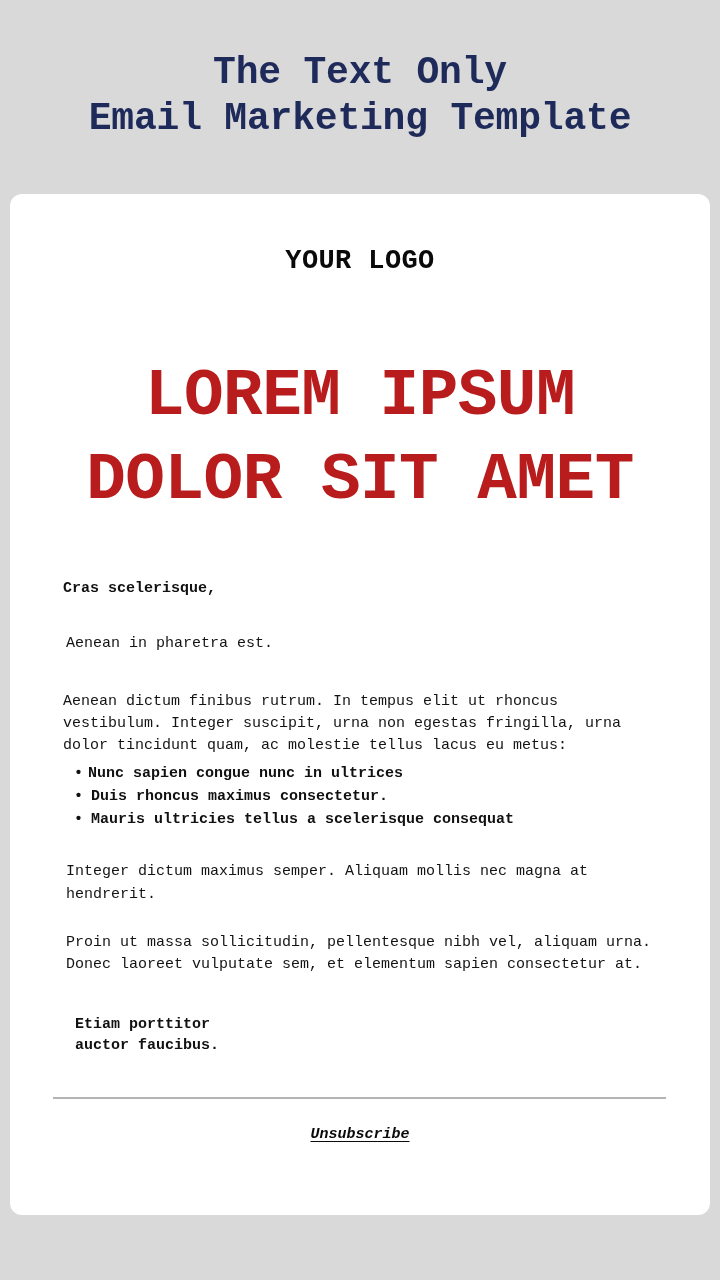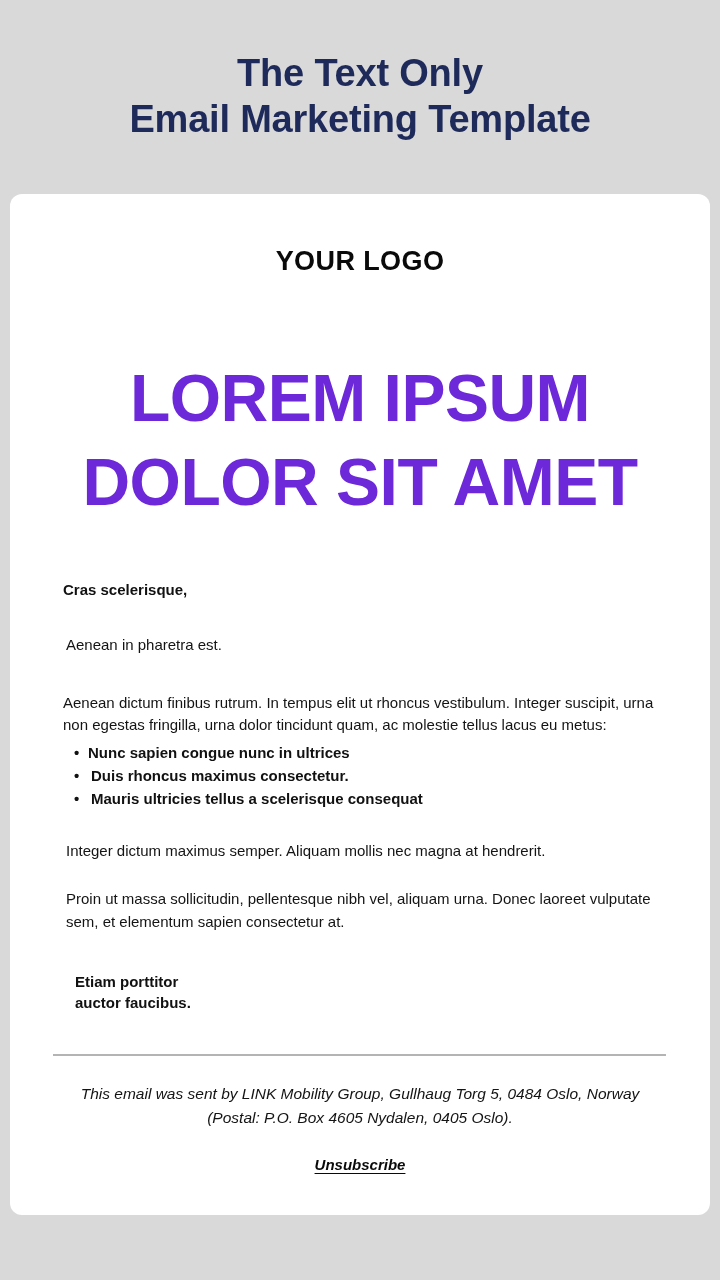--- a/index.html
+++ b/index.html
@@ -13,20 +13,21 @@
     font-family: "Liberation Sans", sans-serif;
     -webkit-font-smoothing: antialiased;
     overflow: hidden;
   }
 
   .page {
     position: relative;
     width: 720px;
     height: 1280px;
     box-sizing: border-box;
+    font-family: Liberation Mono, monospace;
   }
 
   
   .banner {
     position: absolute;
     left: 0;
     top: 0;
     width: 720px;
     height: 186px;
     background: #d9d9d9;
@@ -70,21 +71,21 @@
     color: #0a0a0a;
     letter-spacing: 0.4px;
   }
 
   .headline {
     margin: 0;
     padding: 79px 30px 0 30px;
     text-align: center;
     font-size: 66px;
     font-weight: bold;
-    color: #6d28d9;
+    color: #b91c1c;
     line-height: 1.28;
     letter-spacing: -0.5px;
     white-space: pre-line;
   }
 
   .body-block {
     padding: 54px 44px 0 43px;
     box-sizing: border-box;
   }
 
@@ -233,22 +234,19 @@
 
       <p class="para para-indent para-gap-b">Proin ut massa sollicitudin, pellentesque nibh vel, aliquam urna. Donec laoreet vulputate sem, et elementum sapien consectetur at.</p>
 
       <p class="signoff">Etiam porttitor
 auctor faucibus.</p>
 
     </div>
 
     <div class="divider"></div>
 
-    <div class="footer">
-      <p class="footer-address">This email was sent by LINK Mobility Group, Gullhaug Torg 5, 0484 Oslo, Norway (Postal: P.O. Box 4605 Nydalen, 0405 Oslo).</p>
-    </div>
 
     <div class="unsubscribe-row">
       <a class="unsubscribe-link">Unsubscribe</a>
     </div>
 
   </div>
 </div>
 
 </body></html>

